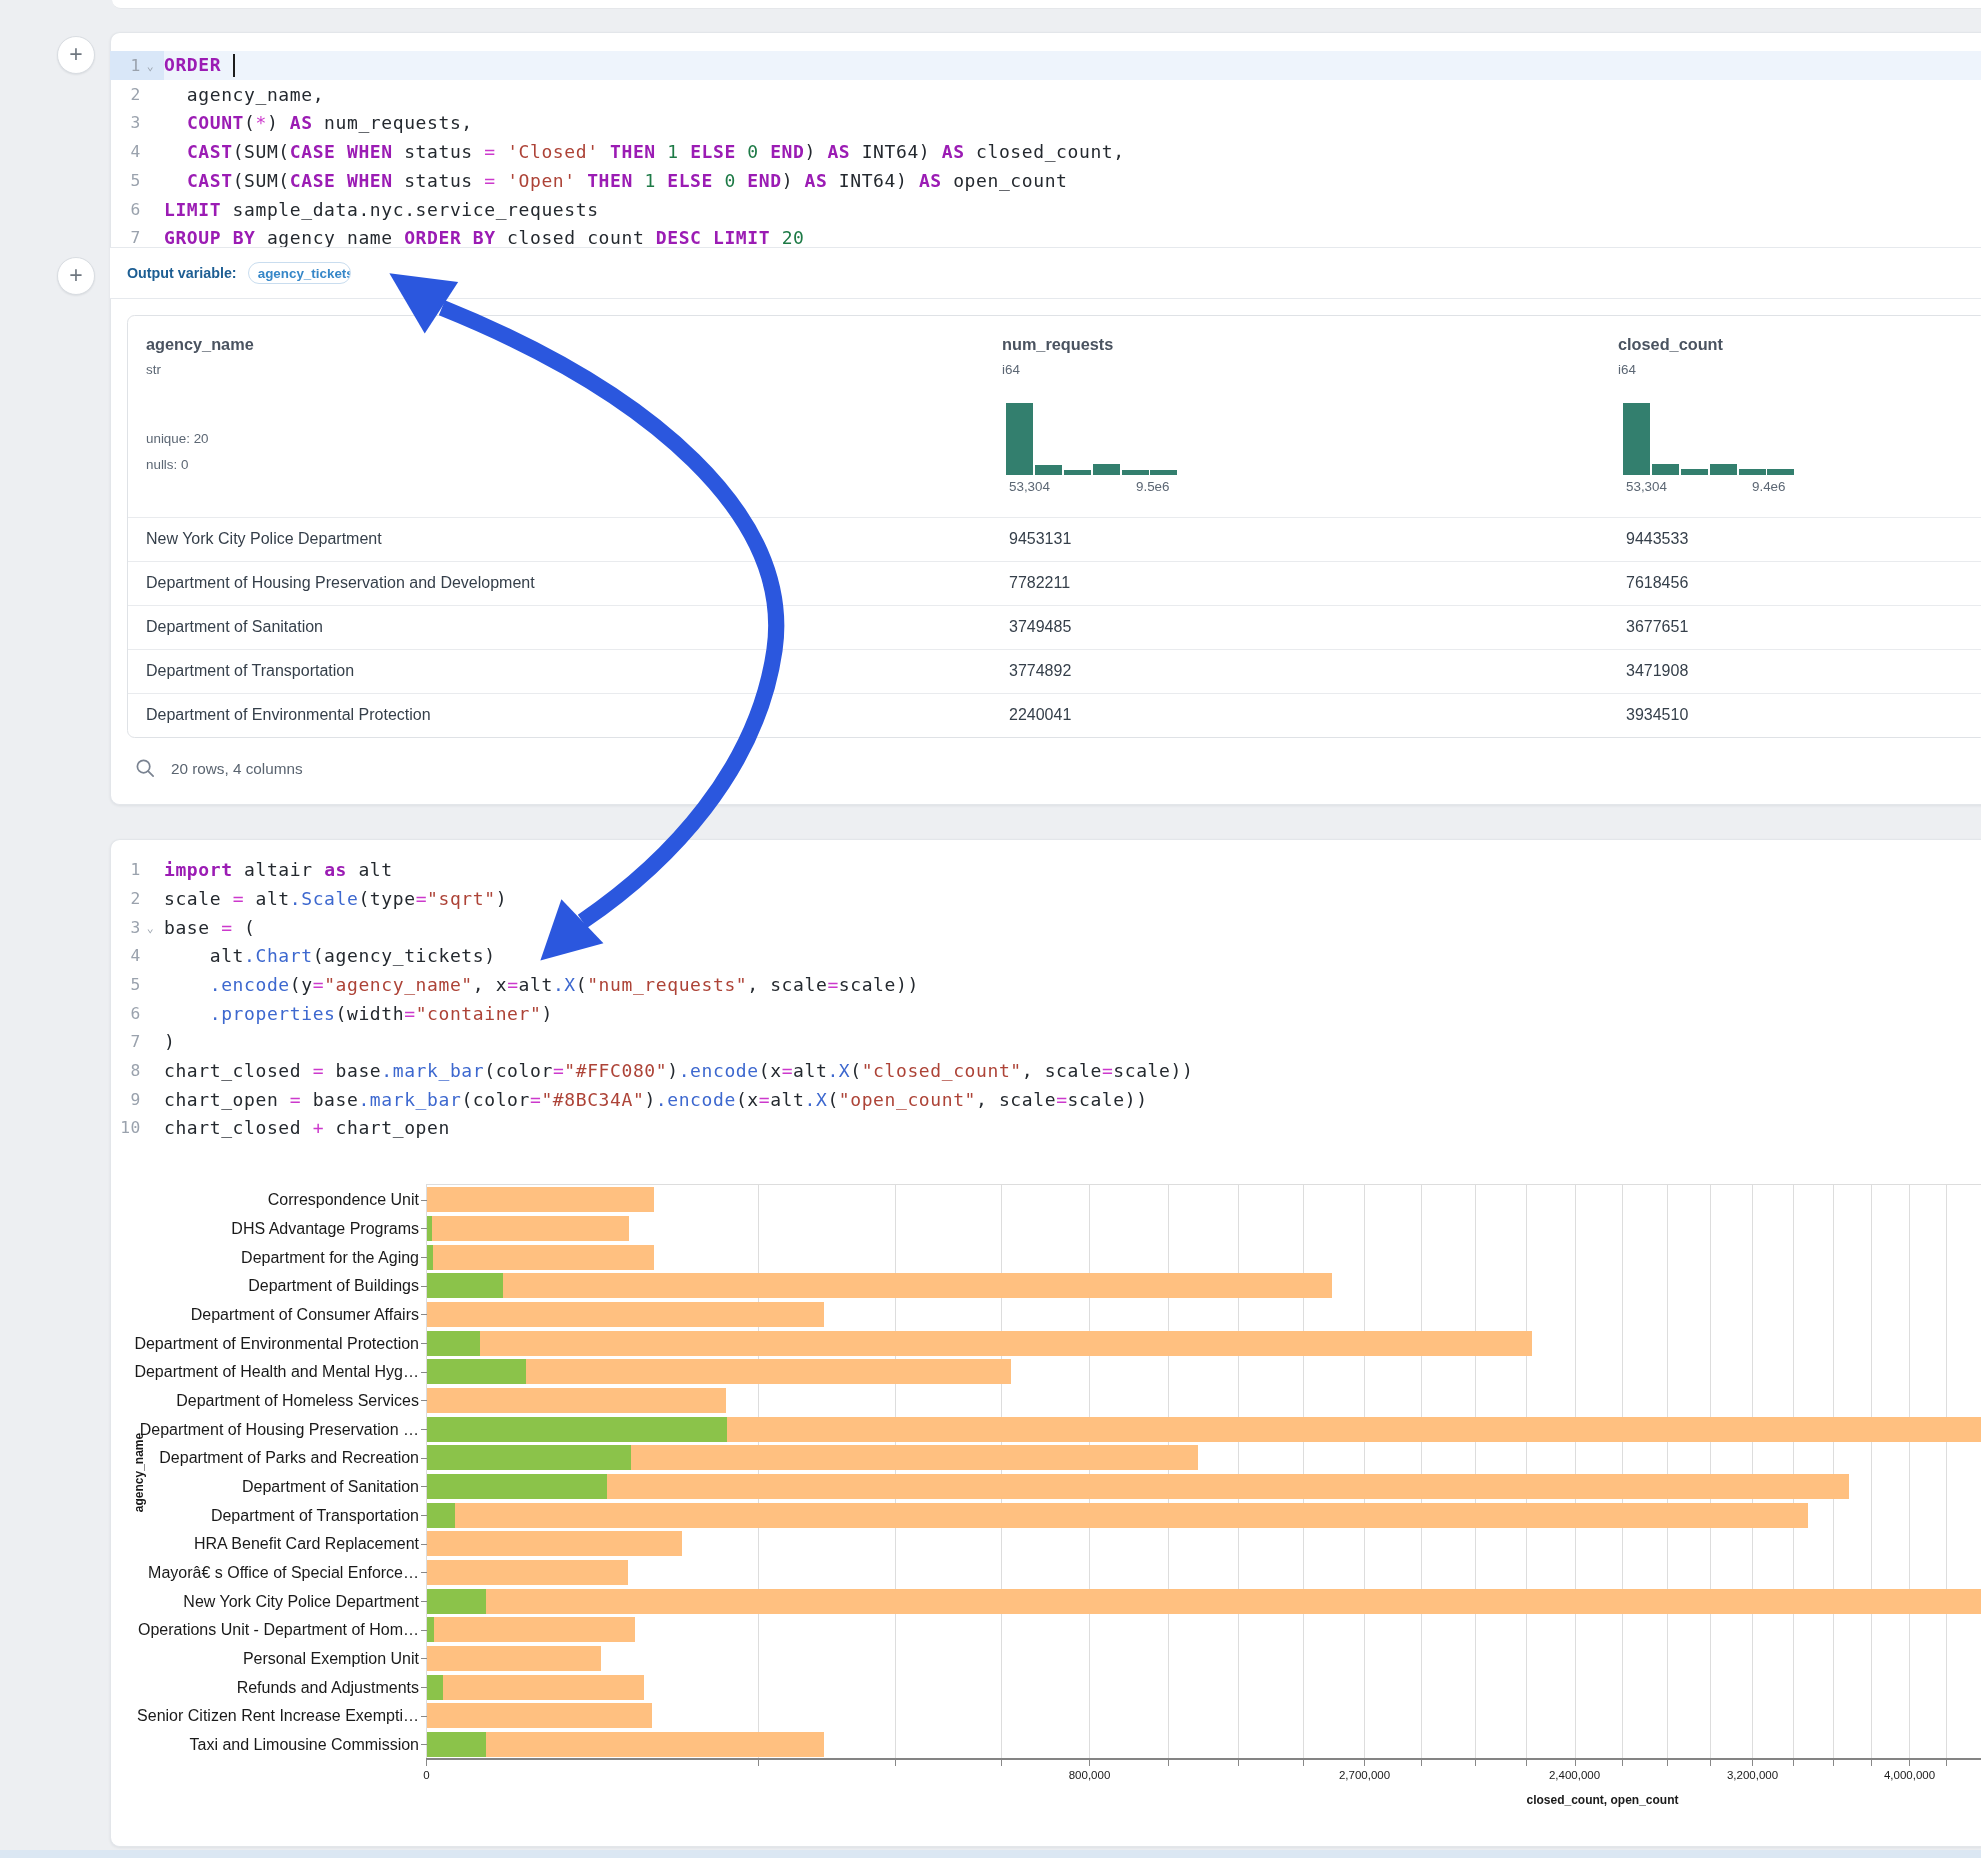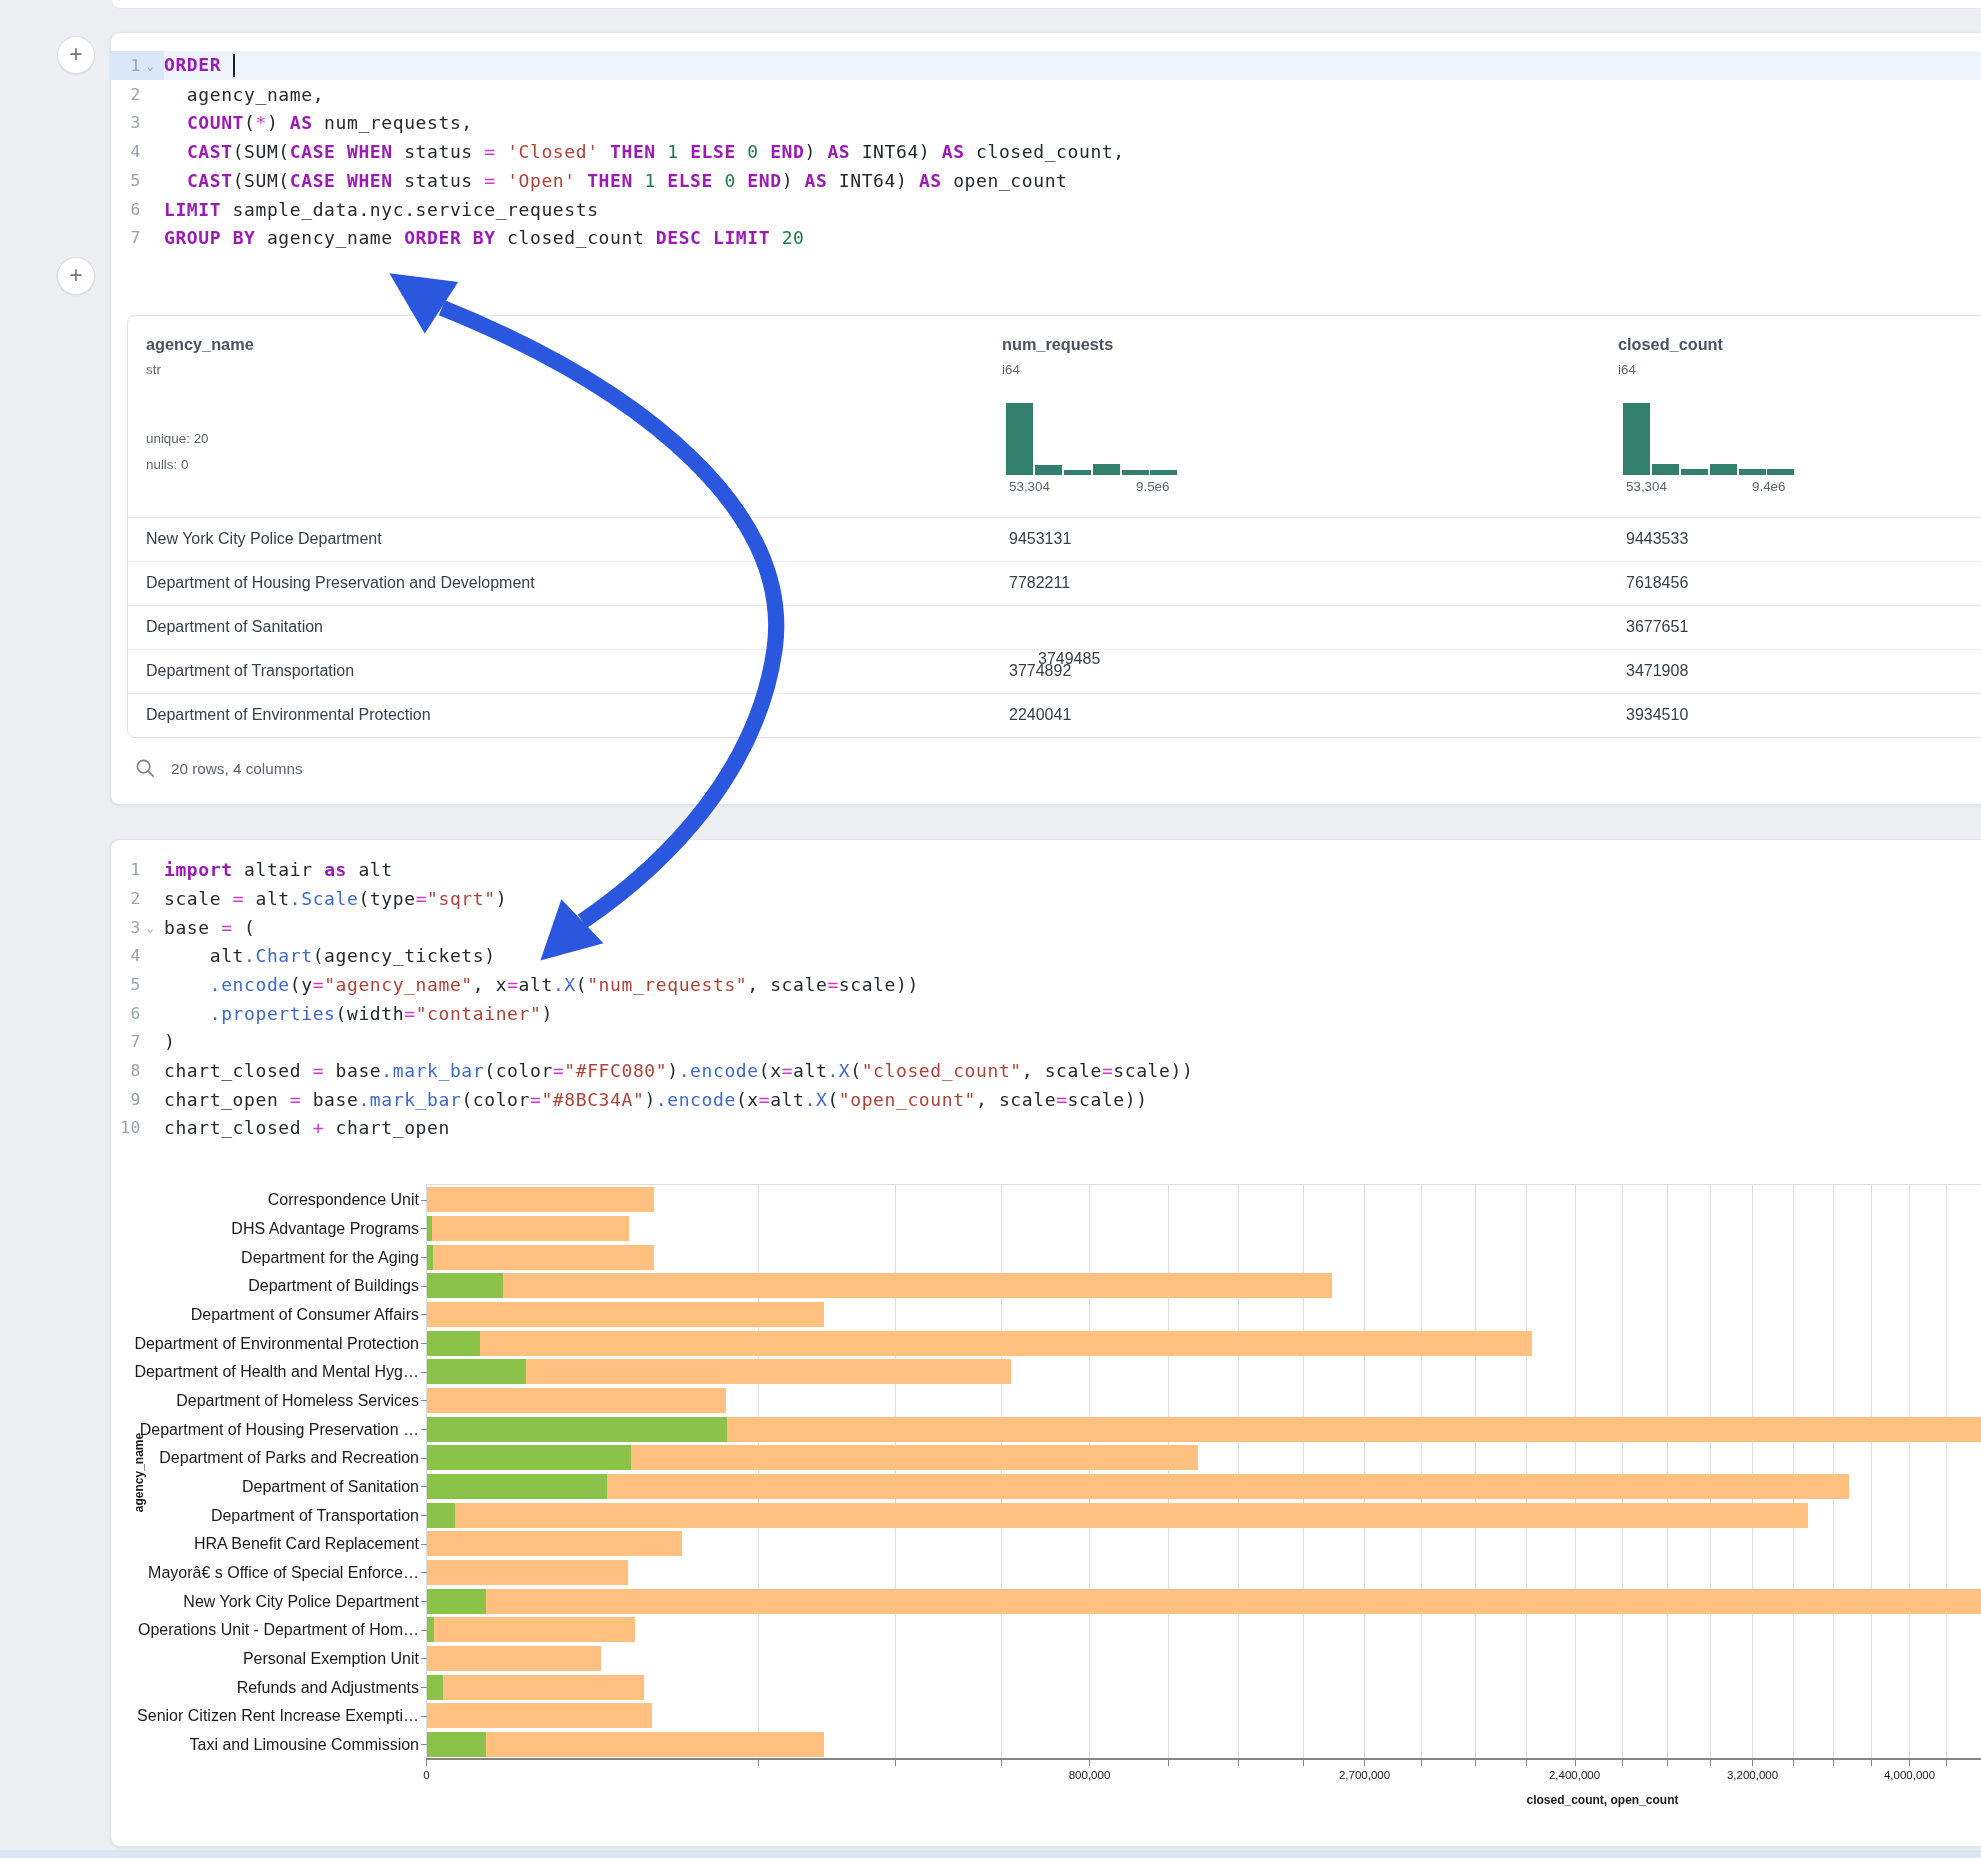--- a/index.html
+++ b/index.html
@@ -77,20 +77,24 @@
   <div class="code" id="sql-code" style="top:32px;height:215px;">
       <div class="cline active" style="top: 19px;"><div class="gutter"><div class="lnum">1</div><div class="fold">⌄</div></div><div class="ctext"><span class="kw">ORDER</span><span> </span><span class="cursor"></span></div></div>
       <div class="cline" style="top: 48px;"><div class="gutter"><div class="lnum">2</div><div class="fold"></div></div><div class="ctext"><span>  agency_name,</span></div></div>
       <div class="cline" style="top: 76px;"><div class="gutter"><div class="lnum">3</div><div class="fold"></div></div><div class="ctext"><span>  </span><span class="kw">COUNT</span><span>(</span><span class="op">*</span><span>) </span><span class="kw">AS</span><span> num_requests,</span></div></div>
       <div class="cline" style="top: 105px;"><div class="gutter"><div class="lnum">4</div><div class="fold"></div></div><div class="ctext"><span>  </span><span class="kw">CAST</span><span>(SUM(</span><span class="kw">CASE</span><span> </span><span class="kw">WHEN</span><span> status </span><span class="op">=</span><span> </span><span class="str">'Closed'</span><span> </span><span class="kw">THEN</span><span> </span><span class="num">1</span><span> </span><span class="kw">ELSE</span><span> </span><span class="num">0</span><span> </span><span class="kw">END</span><span>) </span><span class="kw">AS</span><span> INT64) </span><span class="kw">AS</span><span> closed_count,</span></div></div>
       <div class="cline" style="top: 134px;"><div class="gutter"><div class="lnum">5</div><div class="fold"></div></div><div class="ctext"><span>  </span><span class="kw">CAST</span><span>(SUM(</span><span class="kw">CASE</span><span> </span><span class="kw">WHEN</span><span> status </span><span class="op">=</span><span> </span><span class="str">'Open'</span><span> </span><span class="kw">THEN</span><span> </span><span class="num">1</span><span> </span><span class="kw">ELSE</span><span> </span><span class="num">0</span><span> </span><span class="kw">END</span><span>) </span><span class="kw">AS</span><span> INT64) </span><span class="kw">AS</span><span> open_count</span></div></div>
       <div class="cline" style="top: 163px;"><div class="gutter"><div class="lnum">6</div><div class="fold"></div></div><div class="ctext"><span class="kw">LIMIT</span><span> sample_data.nyc.service_requests</span></div></div>
       <div class="cline" style="top: 191px;"><div class="gutter"><div class="lnum">7</div><div class="fold"></div></div><div class="ctext"><span class="kw">GROUP</span><span> </span><span class="kw">BY</span><span> agency_name </span><span class="kw">ORDER</span><span> </span><span class="kw">BY</span><span> closed_count </span><span class="kw">DESC</span><span> </span><span class="kw">LIMIT</span><span> </span><span class="num">20</span></div></div>
     </div>
 
+  <div id="output-row">
+    <span id="output-label">Output variable:</span>
+    <span id="output-pill">agency_tickets</span>
+  </div>
 
   <div id="table-card">
       <div class="th" style="left: 18px;">agency_name</div>
       <div class="ttype" style="left: 18px;">str</div>
       <div class="tstat" style="left: 18px; top: 115px;">unique: 20</div>
       <div class="tstat" style="left: 18px; top: 141px;">nulls: 0</div>
       <div class="th" style="left: 874px;">num_requests</div>
       <div class="ttype" style="left: 874px;">i64</div>
       <div class="hist" style="left: 878px;">
         <div style="height: 72px; background: rgb(51, 127, 110);"></div>
@@ -119,21 +123,21 @@
         <span style="left: 881px;">9453131</span>
         <span style="left: 1498px;">9443533</span>
       </div>
       <div class="trow" style="top: 245px;">
         <span style="left: 18px;">Department of Housing Preservation and Development</span>
         <span style="left: 881px;">7782211</span>
         <span style="left: 1498px;">7618456</span>
       </div>
       <div class="trow" style="top: 289px;">
         <span style="left: 18px;">Department of Sanitation</span>
-        <span style="left: 910px; margin-top: 32px;">3749485</span>
+        <span style="left: 881px;">3749485</span>
         <span style="left: 1498px;">3677651</span>
       </div>
       <div class="trow" style="top: 333px;">
         <span style="left: 18px;">Department of Transportation</span>
         <span style="left: 881px;">3774892</span>
         <span style="left: 1498px;">3471908</span>
       </div>
       <div class="trow" style="top: 377px;">
         <span style="left: 18px;">Department of Environmental Protection</span>
         <span style="left: 881px;">2240041</span>

